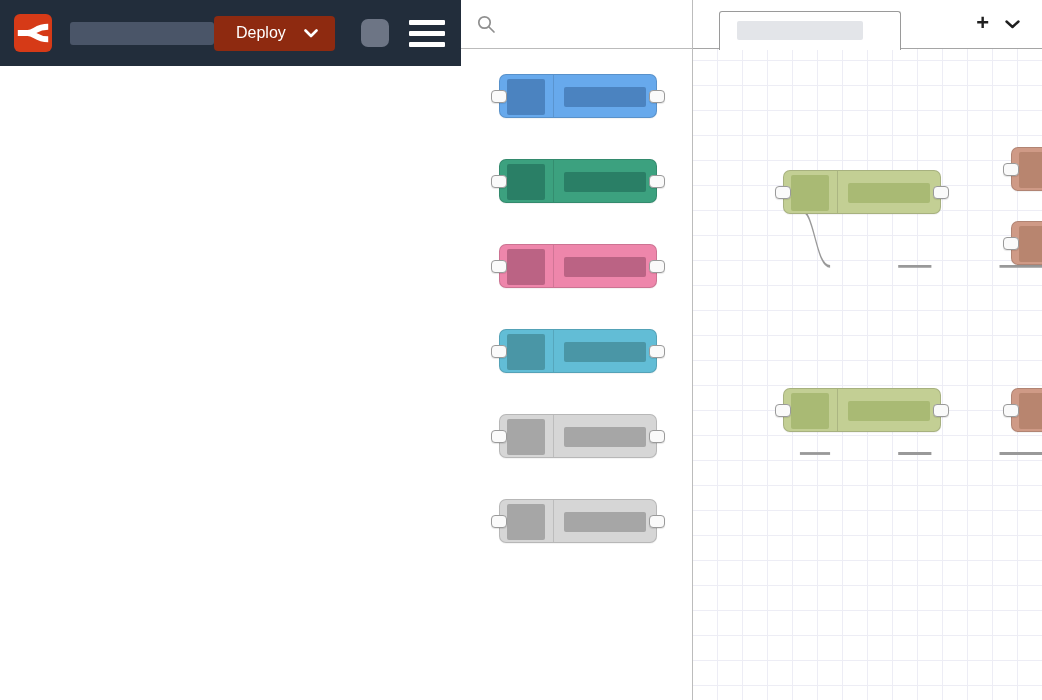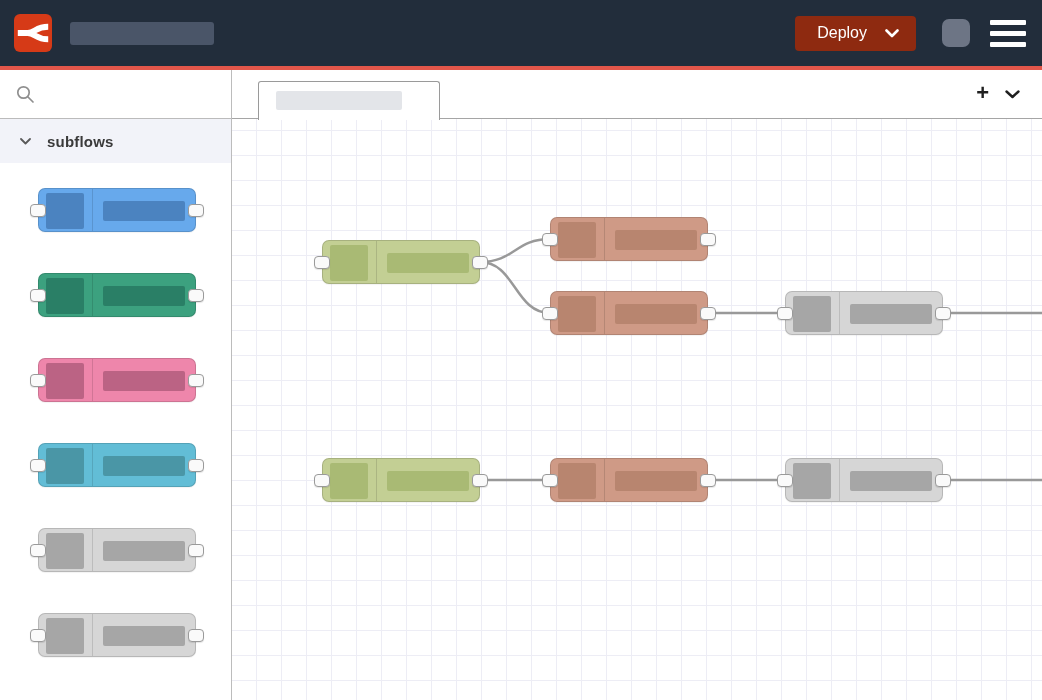--- a/index.html
+++ b/index.html
@@ -1,18 +1,18 @@
 <!DOCTYPE html>
 <html><head>
 <meta charset="utf-8">
 <style>
   * { margin:0; padding:0; box-sizing:border-box; }
   html,body { width:1042px; height:700px; overflow:hidden; background:#fff;
               font-family:"Liberation Sans", sans-serif; }
-  .app { width:1042px; height:700px; display:flex; flex-direction:column; }
+  .app { width:1042px; height:700px; display:flex; }
 
   
   header { height:66px; background:#222d3b; display:flex; align-items:center; flex:0 0 auto; }
   .logo { width:38px; height:38px; margin-left:14px; background:#d63a17; border-radius:6px;
           display:flex; align-items:center; justify-content:center; }
   .title-ph { width:144px; height:23px; margin-left:18px; background:#4a5568; border-radius:3px; }
   .deploy-btn { margin-left:auto; height:35px; background:#8e2a10; border:none; border-radius:4px;
                 color:#fff; font-size:16px; font-family:"Liberation Sans",sans-serif;
                 display:flex; align-items:center; gap:18px; padding:0 17px 0 22px; cursor:pointer; }
   .avatar { width:28px; height:28px; margin-left:26px; background:#6d7585; border-radius:7px; }
@@ -97,26 +97,20 @@
 
   <div class="main">
 
     <aside class="sidebar">
       <div class="search-row">
         <svg width="19" height="19" viewBox="0 0 19 19">
           <circle cx="7.5" cy="7.5" r="5.7" stroke="#8f8f8f" stroke-width="1.7" fill="none"></circle>
           <path d="M12 12 L17 17" stroke="#8f8f8f" stroke-width="1.7" stroke-linecap="round"></path>
         </svg>
       </div>
-      <div class="cat-row">
-        <svg width="11" height="7" viewBox="0 0 11 7">
-          <path d="M1 1 L5.5 5.5 L10 1" stroke="#5a5a5a" stroke-width="1.8" fill="none" stroke-linecap="round" stroke-linejoin="round"></path>
-        </svg>
-        <span class="cat-label">subflows</span>
-      </div>
       <div class="palette" id="palette">
           <div class="fnode" style="background: rgb(103, 169, 236);">
             <div class="fnode-icon" style="background: rgb(75, 131, 192);"></div>
             <div class="fnode-sep"></div>
             <div class="fnode-label" style="background: rgb(75, 131, 192);"></div>
             <div class="port port-left"></div>
             <div class="port port-right"></div>
           </div>
           <div class="fnode" style="background: rgb(60, 161, 127);">
             <div class="fnode-icon" style="background: rgb(42, 127, 102);"></div>

